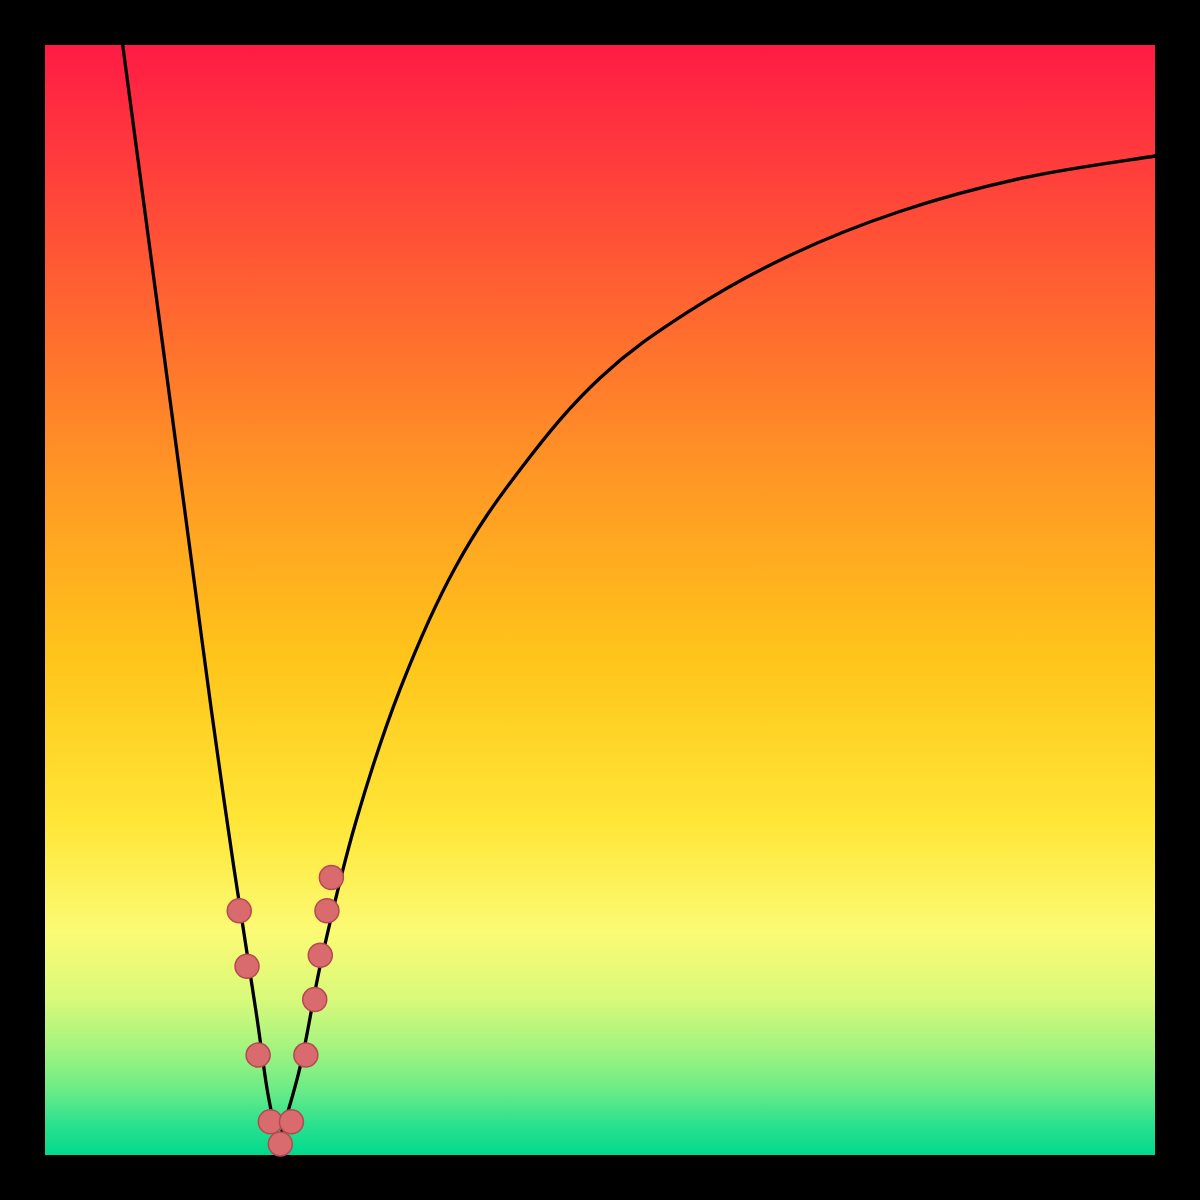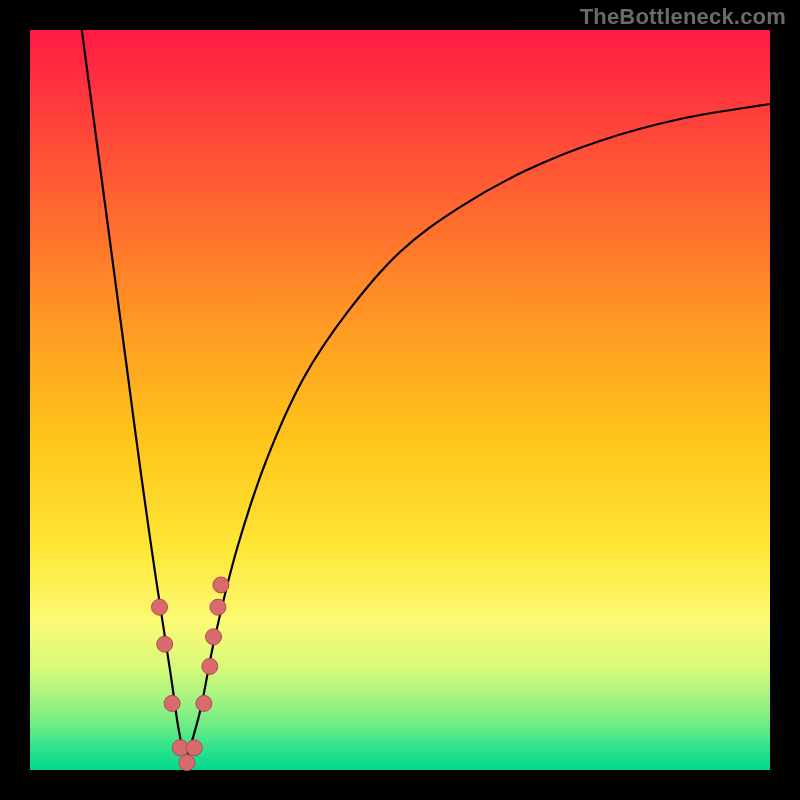--- a/index.html
+++ b/index.html
@@ -66,21 +66,20 @@
   .dot {
     fill: #d96a6e;
     stroke: #b24a50;
     stroke-width: 1;
   }
 </style>
 </head>
 <body>
 
 <div class="frame">
-  <div class="watermark">TheBottleneck.com</div>
 
   <div class="plot-area">
     <svg class="curves" viewBox="0 0 740 740">
       <path id="left-branch" class="curve" d="M 51.800000000000004 0 C 54.464 19.98, 61.27199999999999 71.03999999999999, 66.6 111 C 71.928 150.96, 76.072 182.04000000000002, 81.4 222 C 86.72800000000001 261.96, 90.872 293.03999999999996, 96.2 332.99999999999994 C 101.528 372.9599999999999, 105.672 405.37199999999996, 111 444 C 116.328 482.62800000000004, 120.47200000000001 511.636, 125.80000000000001 547.6 C 131.12800000000001 583.564, 136.60399999999998 617.16, 140.6 643.8 C 144.596 670.4399999999999, 145.33599999999998 679.616, 148 695.6 C 150.66400000000002 711.5840000000001, 154.068 725.94, 155.4 732.6"></path>
       <path id="right-branch" class="curve" d="M 155.4 732.6 C 158.06400000000002 723.2760000000001, 164.872 703.444, 170.20000000000002 680.8 C 175.52800000000002 658.156, 178.34 636.1039999999999, 185 606.8 C 191.66 577.496, 197.876 549.968, 207.20000000000002 518 C 216.52400000000003 486.032, 224.812 459.836, 236.8 429.2 C 248.788 398.56399999999996, 259.148 374.43999999999994, 273.8 347.79999999999995 C 288.452 321.15999999999997, 300.884 303.844, 318.2 281.2 C 335.51599999999996 258.556, 350.02 240.648, 370 222 C 389.98 203.352, 406.556 192.25200000000004, 429.2 177.60000000000002 C 451.844 162.948, 470.492 152.5879999999999, 495.8 140.5999999999999 C 521.1080000000001 128.6119999999999, 541.8280000000001 120.32399999999998, 569.8000000000001 111 C 597.772 101.67600000000002, 620.5640000000001 95.45999999999995, 651.2 88.79999999999995 C 681.836 82.13999999999996, 724.016 76.66399999999999, 740 74"></path>
       <g id="dots">
           <circle cx="129.5" cy="577.2" r="8" class="dot"></circle>
           <circle cx="134.68" cy="614.2" r="8" class="dot"></circle>
           <circle cx="142.08" cy="673.4" r="8" class="dot"></circle>
           <circle cx="150.22" cy="717.8" r="8" class="dot"></circle>

